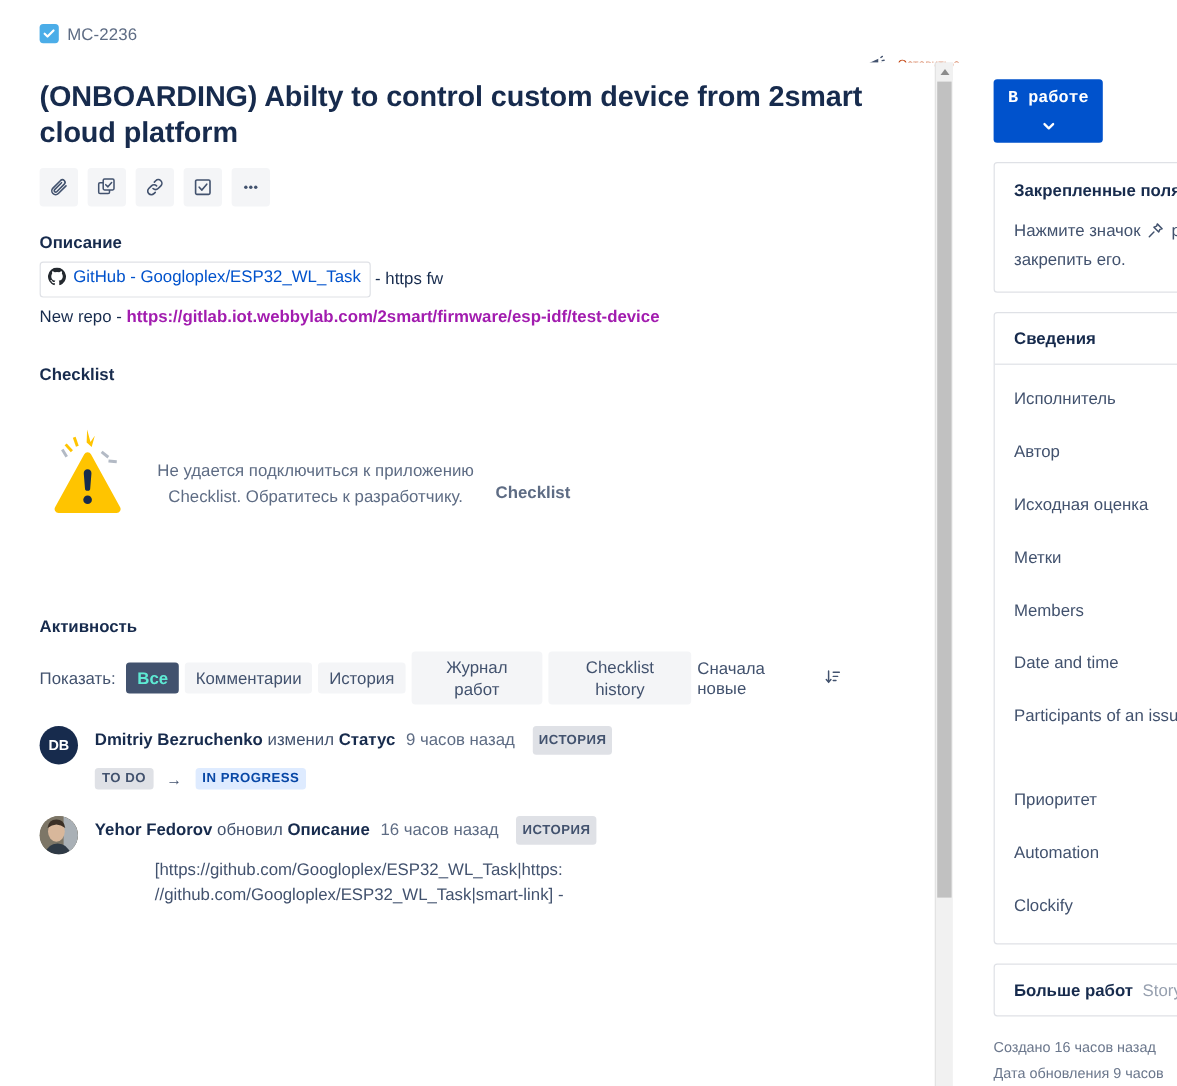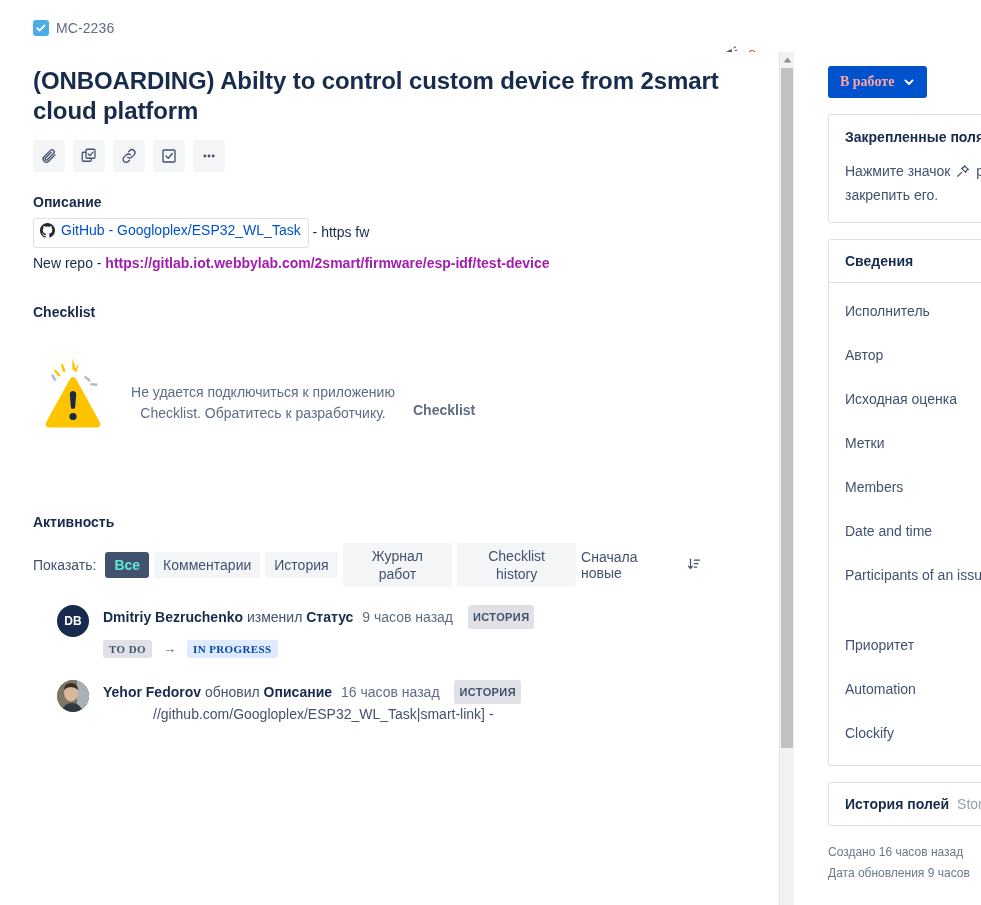--- a/index.html
+++ b/index.html
@@ -113,41 +113,41 @@
     border-radius: 3px; padding: 4px 9px; font-size: 14px;
     font-family: "Liberation Sans", sans-serif; cursor: pointer;
     margin-right: 5px; line-height: 18px;
   }
   .filter-btn.active { background: #42526E; color: #5eead4; font-weight: 600; }
   .sort-control {
     margin-left: auto; display: flex; align-items: center; gap: 6px;
     color: #42526E; font-size: 14px; cursor: pointer; padding-right: 38px;
   }
 
-  .activity-list { margin-top: 18px; margin-left: 24px; }
+  .activity-list { margin-top: 18px; }
   .activity-item { display: flex; gap: 14px; margin-bottom: 22px; }
   .avatar {
     width: 32px; height: 32px; border-radius: 50%; flex: 0 0 32px;
     display: flex; align-items: center; justify-content: center;
     font-size: 12px; font-weight: 700; color: #fff; overflow: hidden;
   }
   .avatar.db { background: #172B4D; }
   .avatar.photo { background: linear-gradient(160deg,#8a7f6d 0%, #6d6a5c 45%, #9aa0a6 100%); }
   .activity-body { flex: 1; min-width: 0; }
   .activity-line { font-size: 14px; color: #42526E; line-height: 20px; }
   .activity-line .who { font-weight: 700; color: #172B4D; }
   .activity-line .what { font-weight: 700; color: #172B4D; }
   .activity-line .when { color: #5E6C84; margin-left: 5px; }
   .lozenge {
     display: inline-block; margin-left: 11px; vertical-align: 1px;
     background: #DFE1E6; color: #42526E; border-radius: 3px;
     font-size: 11px; font-weight: 700; letter-spacing: .4px;
     padding: 2px 5px; text-transform: uppercase;
   }
-  .status-change { margin-top: 11px; display: flex; align-items: center; gap: 11px; font-family: Liberation Serif, serif; }
+  .status-change { margin-top: 11px; display: flex; align-items: center; gap: 11px; }
   .st-lozenge {
     background: #DFE1E6; color: #42526E; border-radius: 3px;
     font-size: 11px; font-weight: 700; letter-spacing: .4px;
     padding: 3px 6px; text-transform: uppercase;
   }
   .st-lozenge.inprogress { background: #DEEBFF; color: #0747A6; }
   .arrow { color: #42526E; font-size: 13px; }
   .diff-text {
     margin-top: 10px; margin-left: 50px;
     font-size: 14px; line-height: 21px; color: #42526E;
@@ -171,23 +171,23 @@
 
   
   .sidebar {
     position: absolute; left: 795px; top: 52px;
     width: 186px; height: 853px;
     background: #fff; overflow: hidden;
   }
   .status-btn {
     margin: 14px 0 0 33px;
     display: inline-flex; align-items: center; gap: 9px;
-    background: #0052CC; color: #fca5a5; border: none; border-radius: 3px;
+    background: #0052CC; color: #ffffff; border: none; border-radius: 3px;
     font-size: 14px; font-weight: 700; padding: 8px 12px;
-    font-family: Liberation Serif, serif; cursor: pointer;
+    font-family: Liberation Mono, monospace; cursor: pointer; flex-direction: column;
   }
   .status-btn svg { display: block; }
 
   .card {
     margin: 16px 0 0 33px; width: 230px;
     border: 1px solid #DFE1E6; border-radius: 3px; background: #fff;
   }
   .card.pinned { padding: 14px 16px 16px 16px; }
   .pinned-title { font-size: 14px; font-weight: 600; color: #172B4D; }
   .pinned-desc {
@@ -384,20 +384,21 @@
             </svg>
           </div>
           <div class="activity-body">
             <div class="activity-line">
               <span class="who">Yehor Fedorov</span>
               <span>обновил</span>
               <span class="what">Описание</span>
               <span class="when">16 часов назад</span>
               <span class="lozenge">ИСТОРИЯ</span>
             </div>
+            <div class="diff-text">[https://github.com/Googloplex/ESP32_WL_Task|https:</div>
             <div class="diff-text" style="margin-top:0">//github.com/Googloplex/ESP32_WL_Task|smart-link] -</div>
           </div>
         </div>
 
       </div>
     </div>
   </div>
 
   <div class="scrollbar">
     <div class="sb-up">
@@ -465,21 +466,21 @@
         <div class="detail-row">
             <span class="dlabel">Automation</span>
           </div>
         <div class="detail-row">
             <span class="dlabel">Clockify</span>
           </div>
       </div>
     </div>
 
     <div class="card morefields">
-      <span class="mf-title">История полей</span>
+      <span class="mf-title">Больше работ</span>
       <span class="mf-sub">Story po</span>
     </div>
 
     <div class="timestamps">
       <div>Создано 16 часов назад</div>
       <div>Дата обновления 9 часов</div>
     </div>
 
   </div>
 </div>

